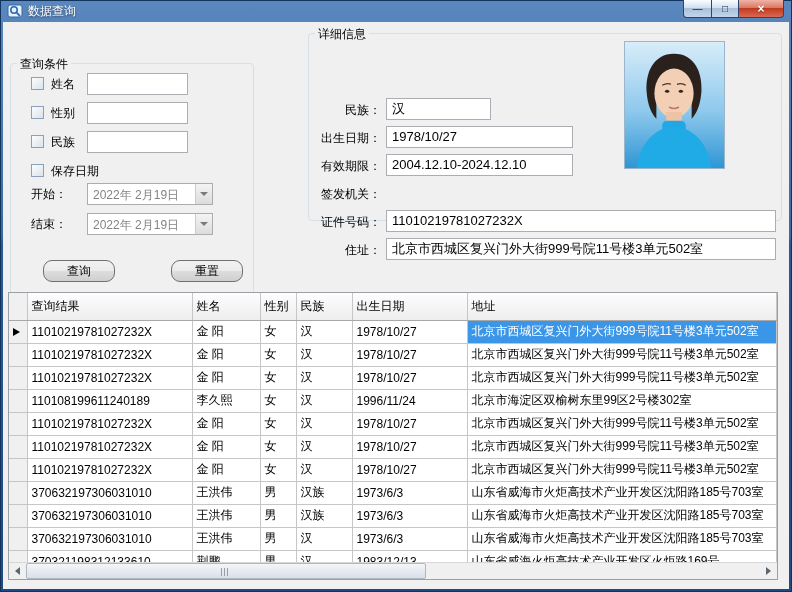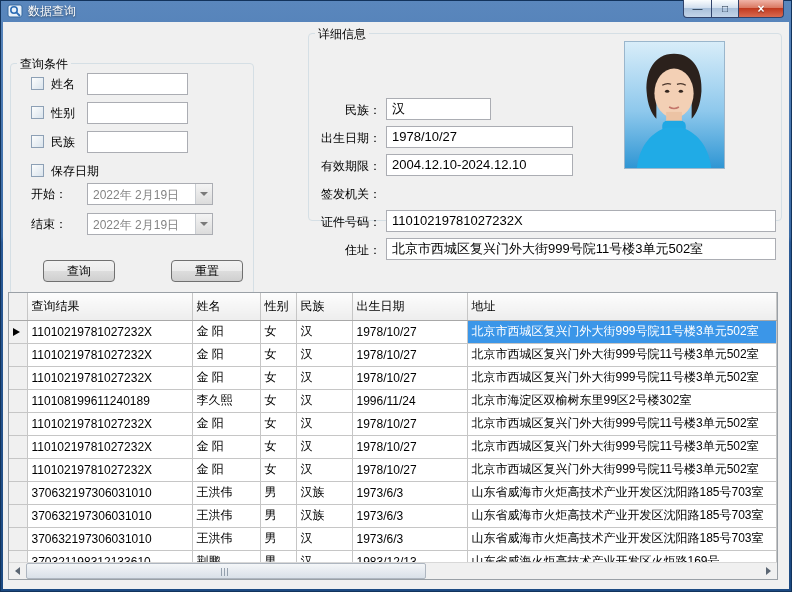--- a/index.html
+++ b/index.html
@@ -39,21 +39,21 @@
     background:linear-gradient(135deg,#fcfdfd,#d9e3ec); }
   .flabel { position:absolute; left:40px; top:3px; font-size:12px; }
   .ftext { position:absolute; left:76px; top:0; width:101px; height:22px; border:1px solid #abadb3; background:#fff;
     font:12px "Liberation Sans","DejaVu Sans",sans-serif; padding:0 4px; }
   .dtlabel { position:absolute; left:20px; top:3px; font-size:12px; }
   .combo { position:absolute; left:76px; top:0; width:126px; height:22px; border:1px solid #abadb3; background:#fff; }
   .combo-text { position:absolute; left:5px; top:3px; font-size:12px; color:#838383; white-space:nowrap; }
   .combo-btn { position:absolute; right:0; top:0; width:17px; height:20px; background:linear-gradient(#f4f4f4,#dcdcdc);
     border-left:1px solid #c9cdd2; display:flex; align-items:center; justify-content:center; }
   .tri-down { width:0; height:0; border-left:4px solid transparent; border-right:4px solid transparent; border-top:4px solid #7a7a7a; }
-  .btn { position:absolute; width:72px; height:22px; border:1px solid #707070; border-radius:4px;
+  .btn { position:absolute; width:72px; height:22px; border:1px solid #707070; border-radius:9px;
     background:linear-gradient(#f2f2f2,#ebebeb 50%,#dddddd 50%,#cfcfcf); font-size:12px; text-align:center; line-height:20px; }
 
   
   .dfield { position:absolute; left:0; height:22px; width:100%; }
   .dlabel { position:absolute; left:0; width:72px; top:4px; text-align:right; font-size:12px; white-space:nowrap; }
   .dvalue { position:absolute; left:77px; top:0; height:22px; border:1px solid #abadb3; background:#fff;
     font-size:13px; line-height:20px; padding:0 5px; white-space:nowrap; overflow:hidden; }
   .dv-s { width:105px; } .dv-m { width:187px; } .dv-l { width:390px; }
   .photo { position:absolute; left:315px; top:7px; width:101px; height:128px; border:1px solid #9ab6cc; overflow:hidden; }
   .photo svg { display:block; width:100%; height:100%; }

